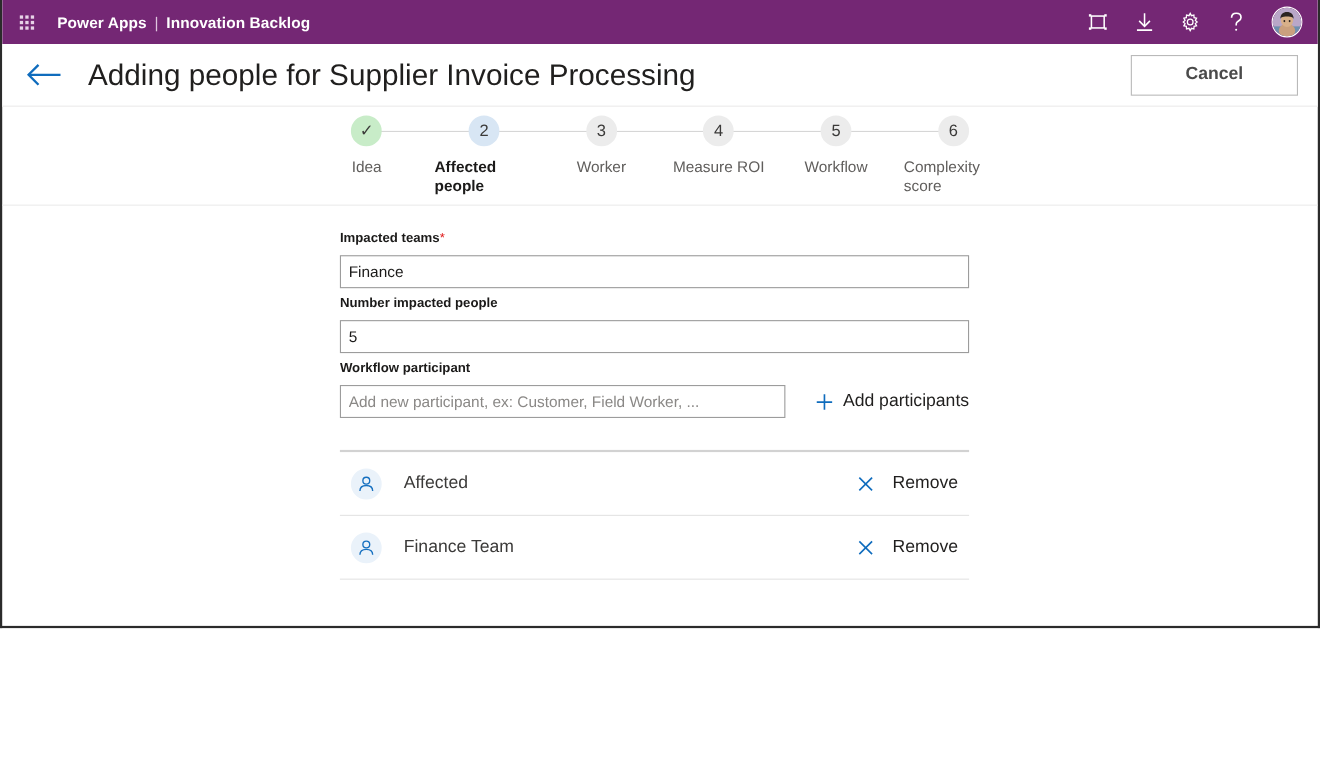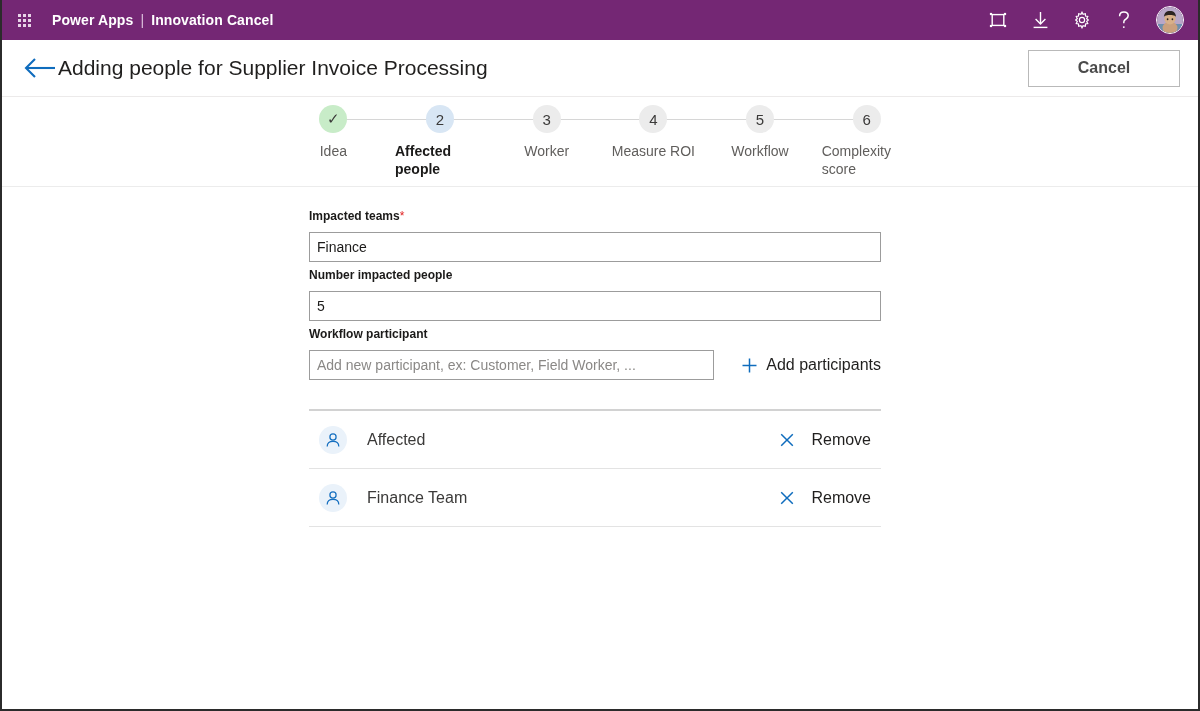--- a/index.html
+++ b/index.html
@@ -8,21 +8,21 @@
     width: 1200px; height: 711px;
     background: #ffffff;
     font-family: "Liberation Sans", sans-serif;
     overflow: hidden;
   }
 
   
   #app {
     position: relative;
     width: 1200px;
-    height: 711px;
+    height: 571px;
     background: #ffffff;
     border-left: 2px solid #2b2b2b;
     border-right: 2px solid #2b2b2b;
     border-bottom: 2px solid #2b2b2b;
     overflow: hidden;
   }
 
   
   #suitebar {
     height: 40px;
@@ -81,22 +81,23 @@
     background: #ffffff;
   }
   .back-arrow {
     width: 34px; height: 28px;
     color: #0f6cbd;
     cursor: pointer;
     display: flex; align-items: center;
     flex: 0 0 auto;
   }
   #page-title {
-    font-size: 21px;
+    font-size: 27px;
     color: #201f1e;
+    margin-left: 22px;
     white-space: nowrap;
     font-weight: 400;
   }
   .title-spacer { flex: 1 1 auto; }
   .btn {
     height: 37px;
     font-size: 16px;
     font-weight: bold;
     font-family: "Liberation Sans", sans-serif;
     cursor: pointer;
@@ -272,21 +273,21 @@
           <i></i>
           <i></i>
           <i></i>
           <i></i>
           <i></i>
       </span>
     </div>
     <div class="brand">
       <span>Power Apps</span>
       <span class="divider">|</span>
-      <span class="appname">Innovation Cancel</span>
+      <span class="appname">Innovation Backlog</span>
     </div>
     <div class="suite-spacer"></div>
     <div class="suite-icons">
 
       <div class="suite-icon">
         <svg width="18" height="16" viewBox="0 0 18 16" fill="none" stroke="currentColor" stroke-width="1.4">
           <rect x="3.2" y="2.6" width="11.6" height="10.8"></rect>
           <rect x="0.9" y="0.9" width="2.2" height="2.2" fill="currentColor" stroke="none"></rect>
           <rect x="14.9" y="0.9" width="2.2" height="2.2" fill="currentColor" stroke="none"></rect>
           <rect x="0.9" y="12.9" width="2.2" height="2.2" fill="currentColor" stroke="none"></rect>

